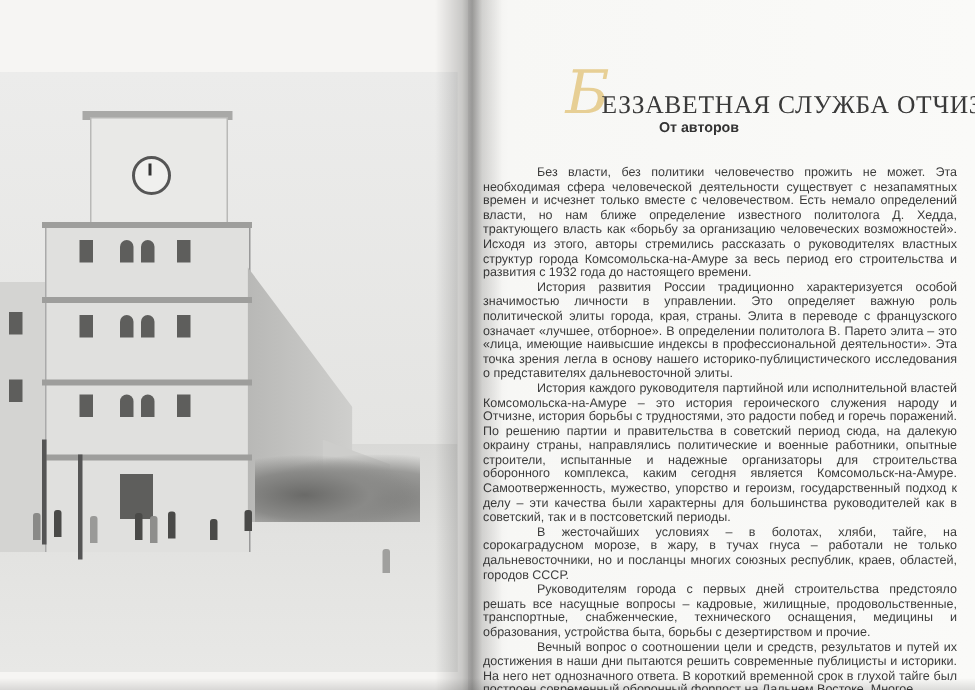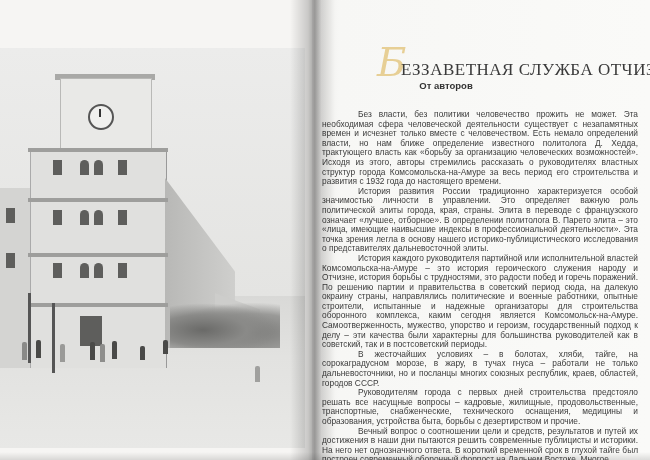--- a/index.html
+++ b/index.html
@@ -64,21 +64,21 @@
     font-family: "DejaVu Serif", serif; font-style: italic;
     font-size: 40px; color:#e7cf95; line-height:1;
   }
   .title-text {
     position:absolute; left:24px; top:12px;
     font-family: "Liberation Serif", serif; font-size:17px; letter-spacing:0.5px;
     color:#3a3a3a; white-space:nowrap;
   }
   .subtitle {
     position:absolute; left:0; width:268px; top:80px; text-align:center;
-    font-family:"Liberation Sans", sans-serif; font-weight:bold; font-size:9.5px; color:#333;
+    font-family:"Liberation Sans", sans-serif; font-weight:bold; font-size:9.5px; color:#333;padding-left:20px;
   }
   .body-text {
     position:absolute; left:10px; top:110px; width:316px;
     font-family:"Liberation Sans", sans-serif; font-size:8.35px; line-height:9.6px; color:#3c3c3c;
     text-align: justify;
   }
   .body-text p { margin:0; text-indent:36px; hyphens:auto; }
   .bottom-shade { position:absolute; left:0; top:452px; width:650px; height:8px;
                   background: linear-gradient(180deg, rgba(0,0,0,0), rgba(0,0,0,0.12)); }
 </style>

